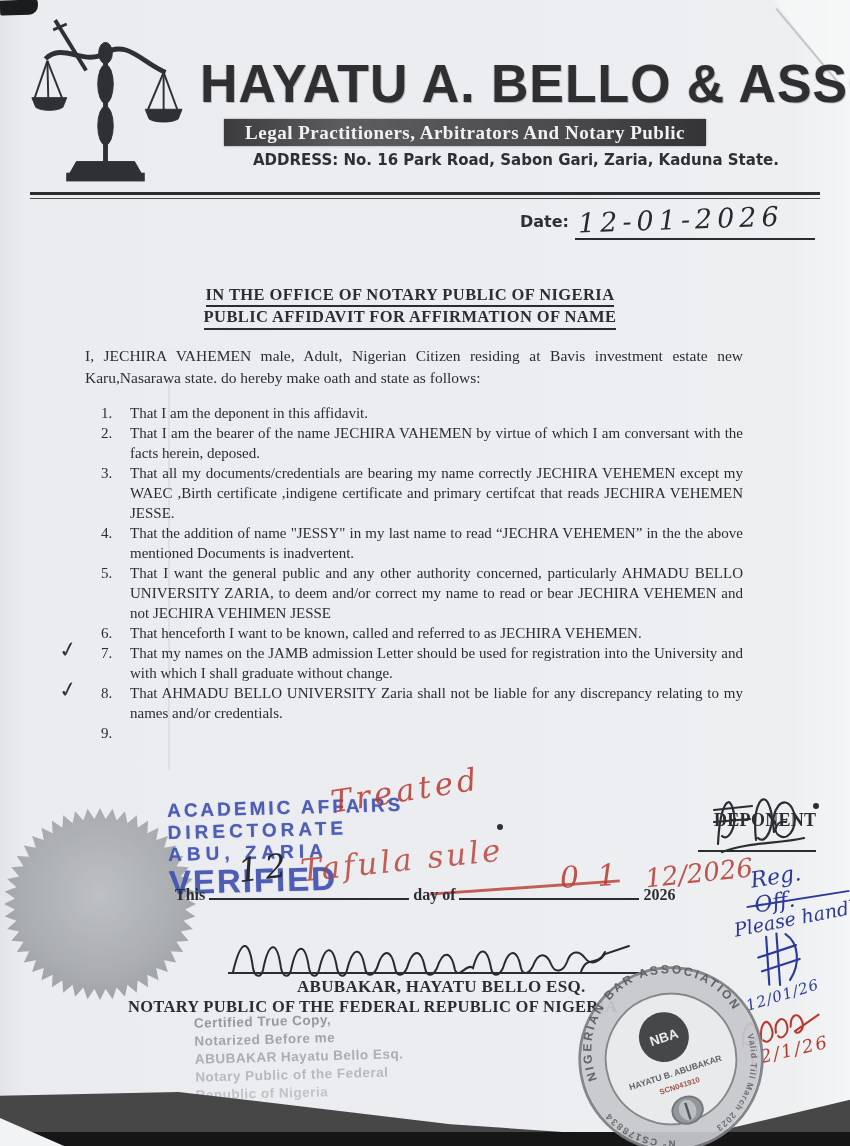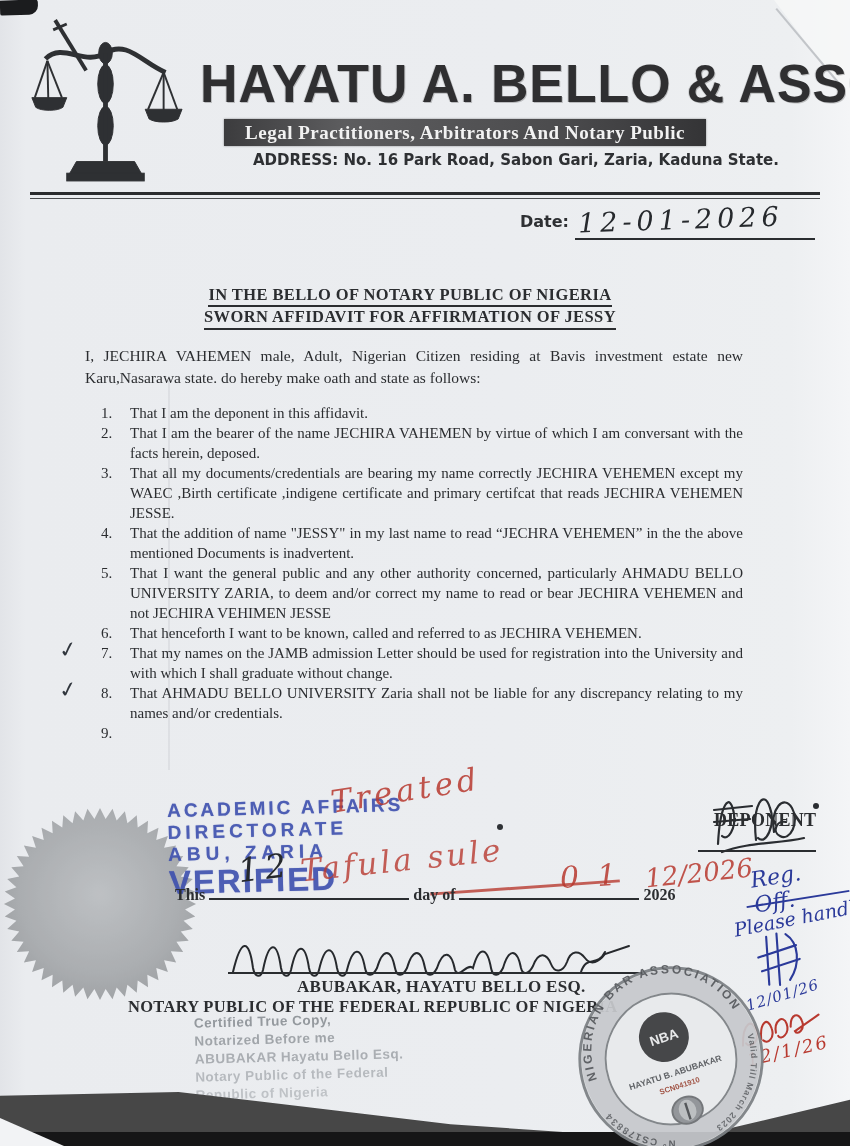--- a/index.html
+++ b/index.html
@@ -82,22 +82,22 @@
     <div class="abs rule-thin noint" style="left:30px;top:198px;width:790px;"></div>
   </div>
 
   <div class="abs" style="left:520px;top:212px;width:300px;">
     <span class="addr" style="font-size:16px;">Date:</span>
     <div class="abs noint" style="left:55px;top:26px;width:240px;height:2px;background:#2a2d30;"></div>
     <div class="abs hand ink" style="left:58px;top:-8px;font-size:27px;letter-spacing:5px;transform:rotate(-2deg);">12-01-2026</div>
   </div>
 
   <div class="abs" style="left:0;top:285px;width:820px;text-align:center;">
-    <span class="title-line">IN THE BELLO OF NOTARY PUBLIC OF NIGERIA</span><br>
-    <span class="title-line" style="margin-top:2px;display:inline-block;">SWORN AFFIDAVIT FOR AFFIRMATION OF JESSY</span>
+    <span class="title-line">IN THE OFFICE OF NOTARY PUBLIC OF NIGERIA</span><br>
+    <span class="title-line" style="margin-top:2px;display:inline-block;">PUBLIC AFFIDAVIT FOR AFFIRMATION OF NAME</span>
   </div>
 
   <div class="abs bodytext" style="left:85px;top:345px;width:658px;line-height:22px;font-size:15.5px;">I, JECHIRA VAHEMEN male, Adult, Nigerian Citizen residing at Bavis investment estate new Karu,Nasarawa state. do hereby make oath and state as follows:</div>
 
   <div class="abs bodytext" style="left:85px;top:403px;width:658px;">
     <div class="item"><span class="check"></span><span class="num">1.</span><span>That I am the deponent in this affidavit.</span></div>
     <div class="item"><span class="check"></span><span class="num">2.</span><span>That I am the bearer of the name JECHIRA VAHEMEN by virtue of which I am conversant with the facts herein, deposed.</span></div>
     <div class="item"><span class="check"></span><span class="num">3.</span><span>That all my documents/credentials are bearing my name correctly JECHIRA VEHEMEN except my WAEC ,Birth certificate ,indigene certificate and primary certifcat that reads JECHIRA VEHEMEN JESSE.</span></div>
     <div class="item"><span class="check"></span><span class="num">4.</span><span>That the addition of name "JESSY" in my last name to read “JECHRA VEHEMEN” in the the above mentioned Documents is inadvertent.</span></div>
     <div class="item"><span class="check"></span><span class="num">5.</span><span>That I want the general public and any other authority concerned, particularly AHMADU BELLO UNIVERSITY ZARIA, to deem and/or correct my name to read or bear JECHIRA VEHEMEN and not JECHIRA VEHIMEN JESSE</span></div>

